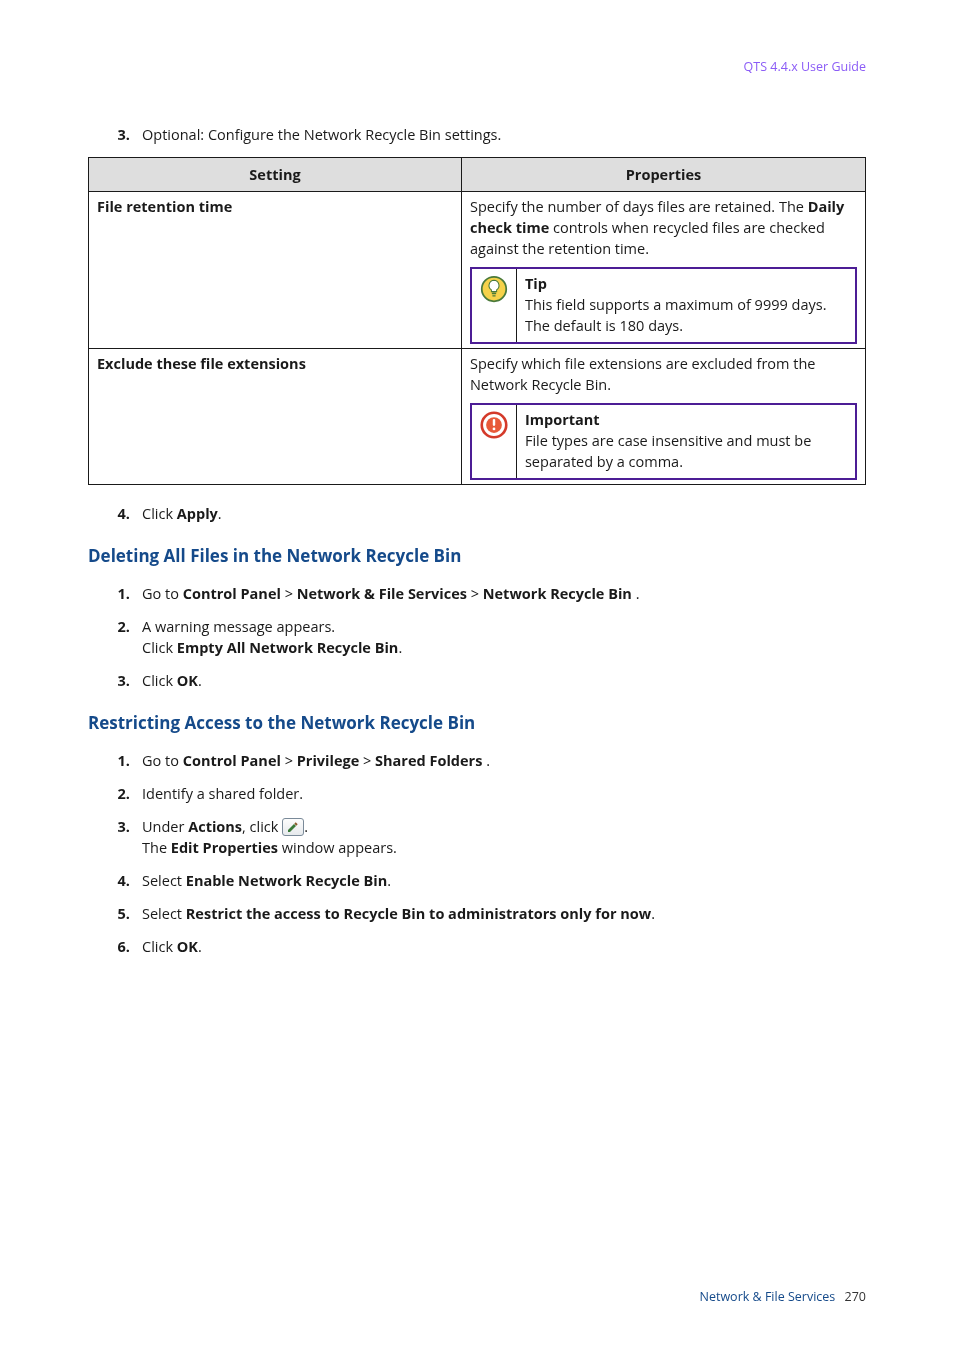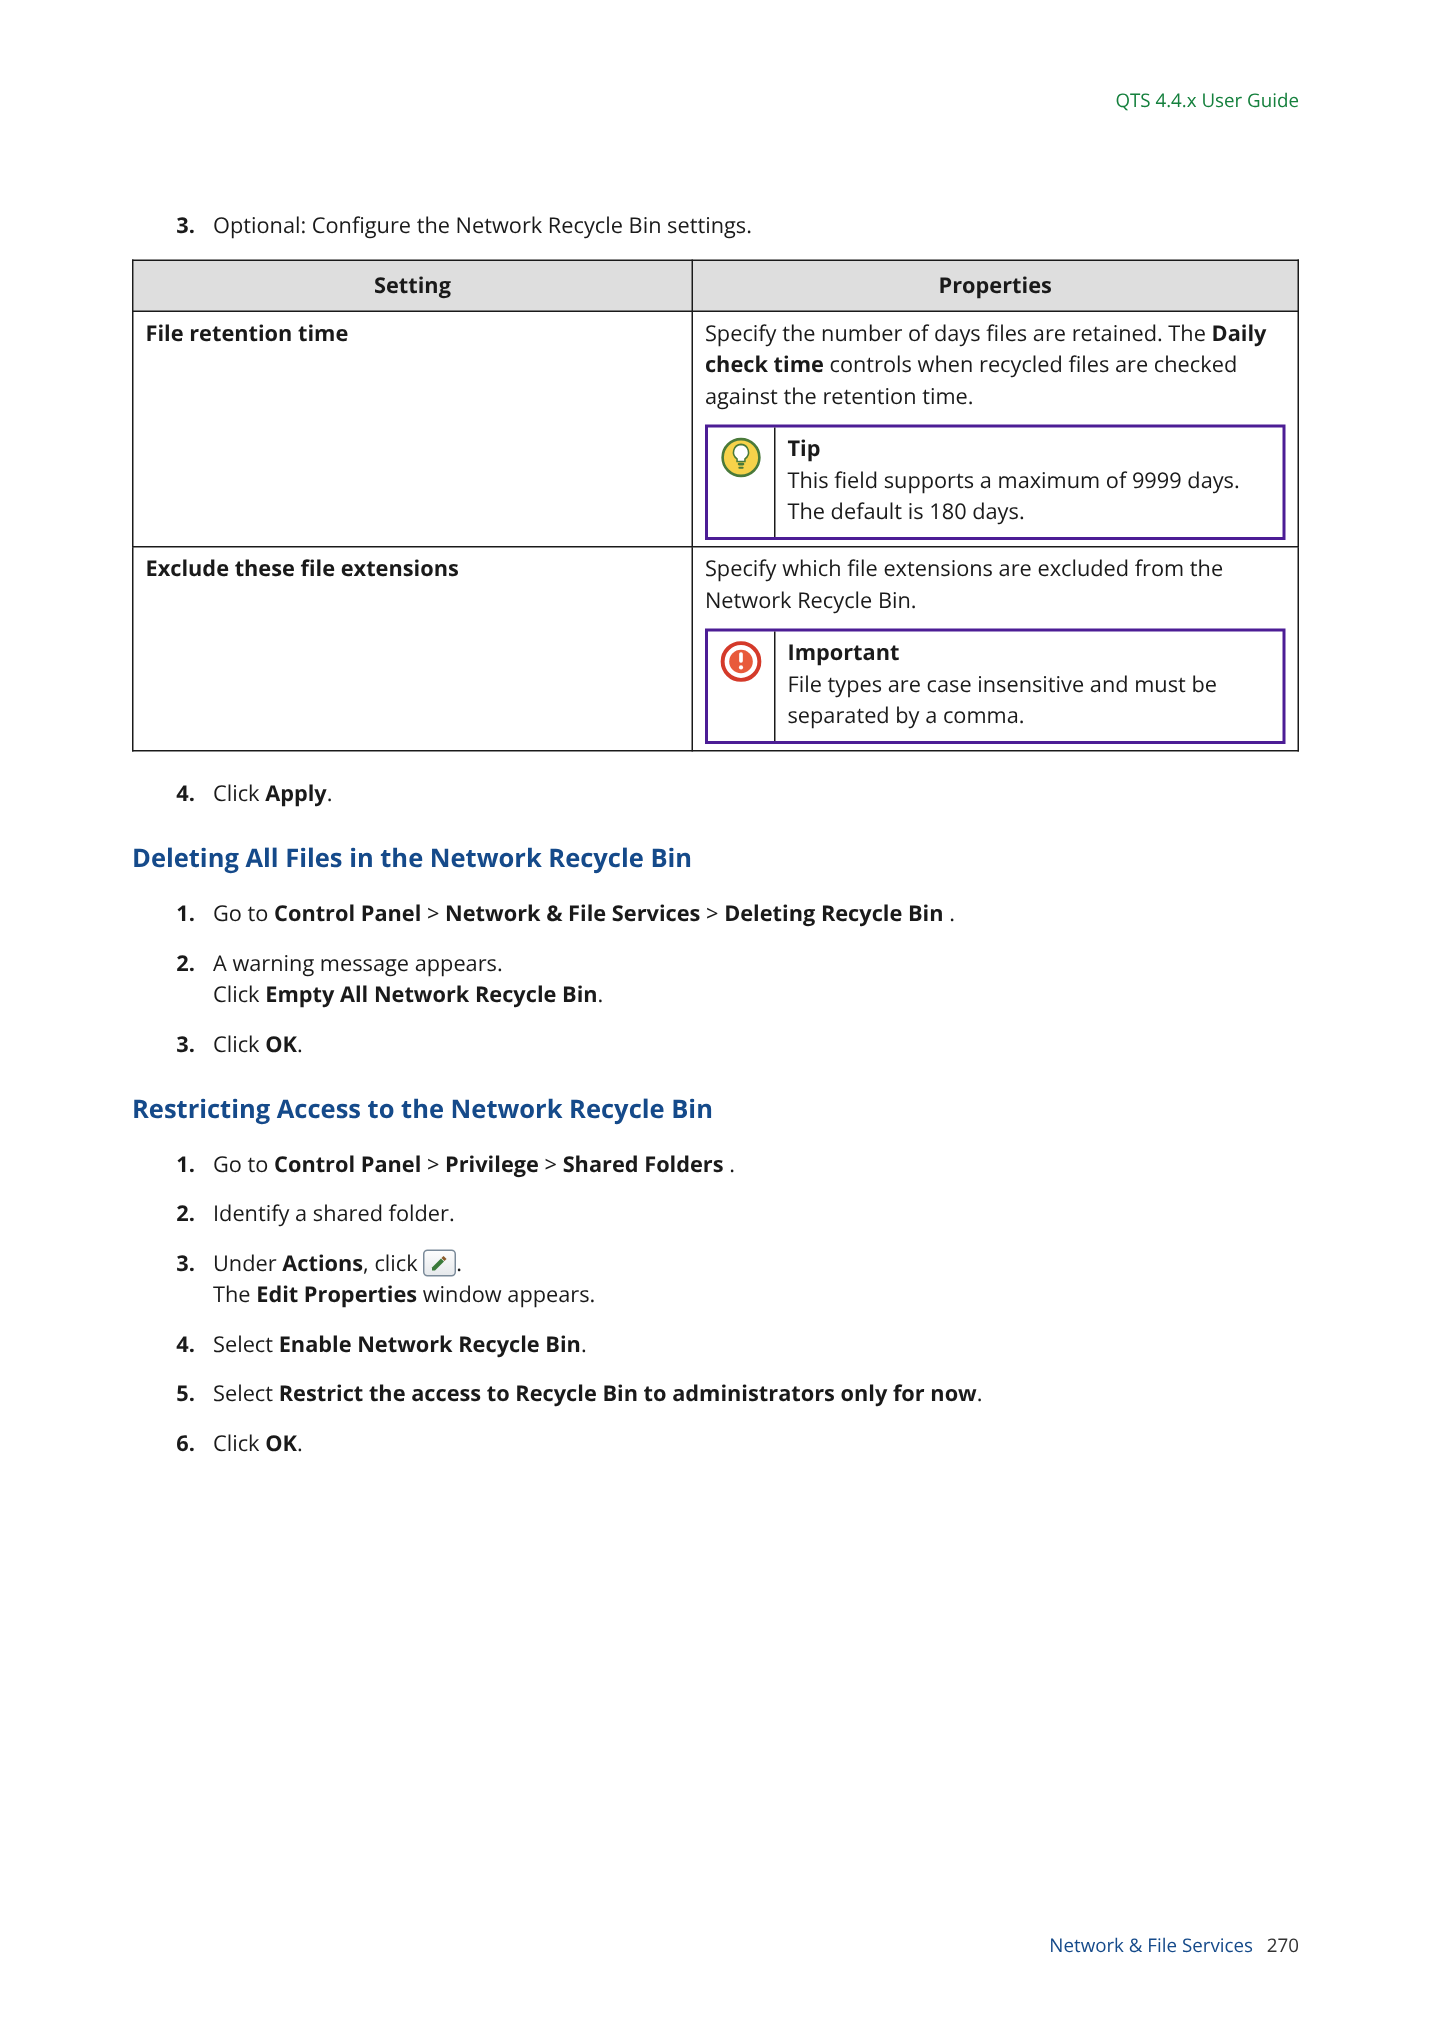--- a/index.html
+++ b/index.html
@@ -10,23 +10,23 @@
     color: #1a1a1a;
     background: #fff;
     position: relative;
     line-height: 1.45;
   }
   .page {
     padding: 58px 88px 0 88px;
   }
   .header-right {
     text-align: right;
-    color: #15803d;
+    color: #8b5cf6;
     font-size: 12.5px;
-    margin-bottom: 64px;
+    margin-bottom: 48px;
   }
   .step-row {
     display: flex;
     margin-bottom: 12px;
   }
   .step-num {
     width: 34px;
     flex: 0 0 34px;
     text-align: right;
     font-weight: 700;
@@ -180,21 +180,21 @@
     <div class="step-body">
       <span>Click </span><span class="bold">Apply</span><span>.</span>
     </div>
   </div>
 
   <h2 class="section">Deleting All Files in the Network Recycle Bin</h2>
   <div id="delete-steps">
       <div class="step-row top-level">
         <div class="step-num">1.</div>
         <div class="step-body">
-          <div>Go to <span class="bold">Control Panel</span> &gt; <span class="bold">Network &amp; File Services</span> &gt; <span class="bold">Deleting Recycle Bin</span> .</div>
+          <div>Go to <span class="bold">Control Panel</span> &gt; <span class="bold">Network &amp; File Services</span> &gt; <span class="bold">Network Recycle Bin</span> .</div>
         </div>
       </div>
       <div class="step-row top-level">
         <div class="step-num">2.</div>
         <div class="step-body">
           <div>A warning message appears.</div>
           <div>Click <span class="bold">Empty All Network Recycle Bin</span>.</div>
         </div>
       </div>
       <div class="step-row top-level">

